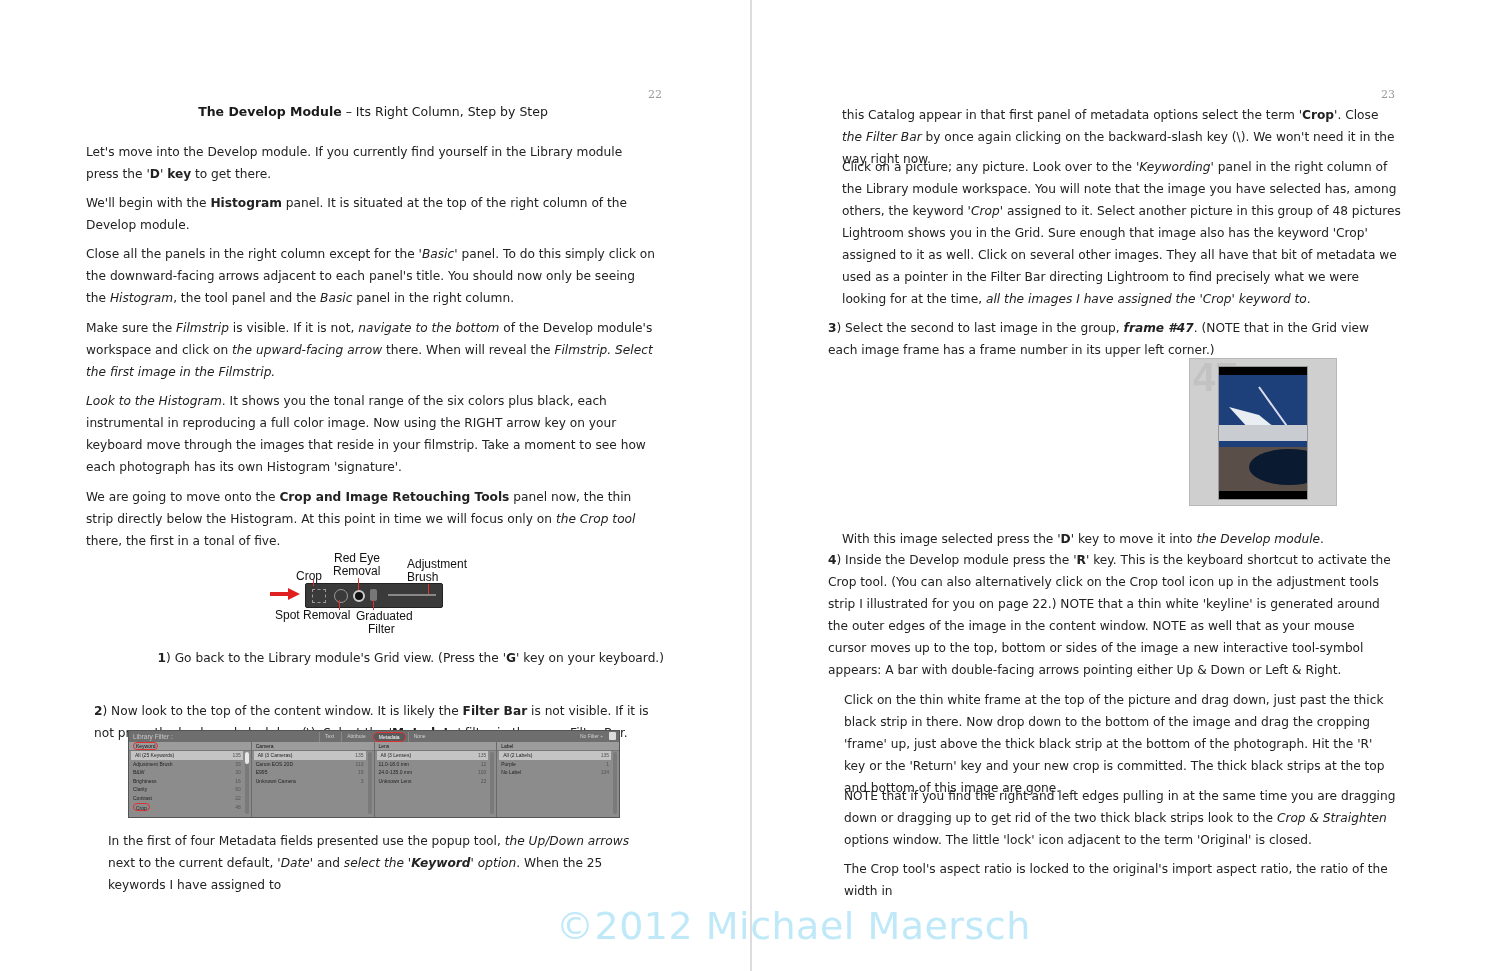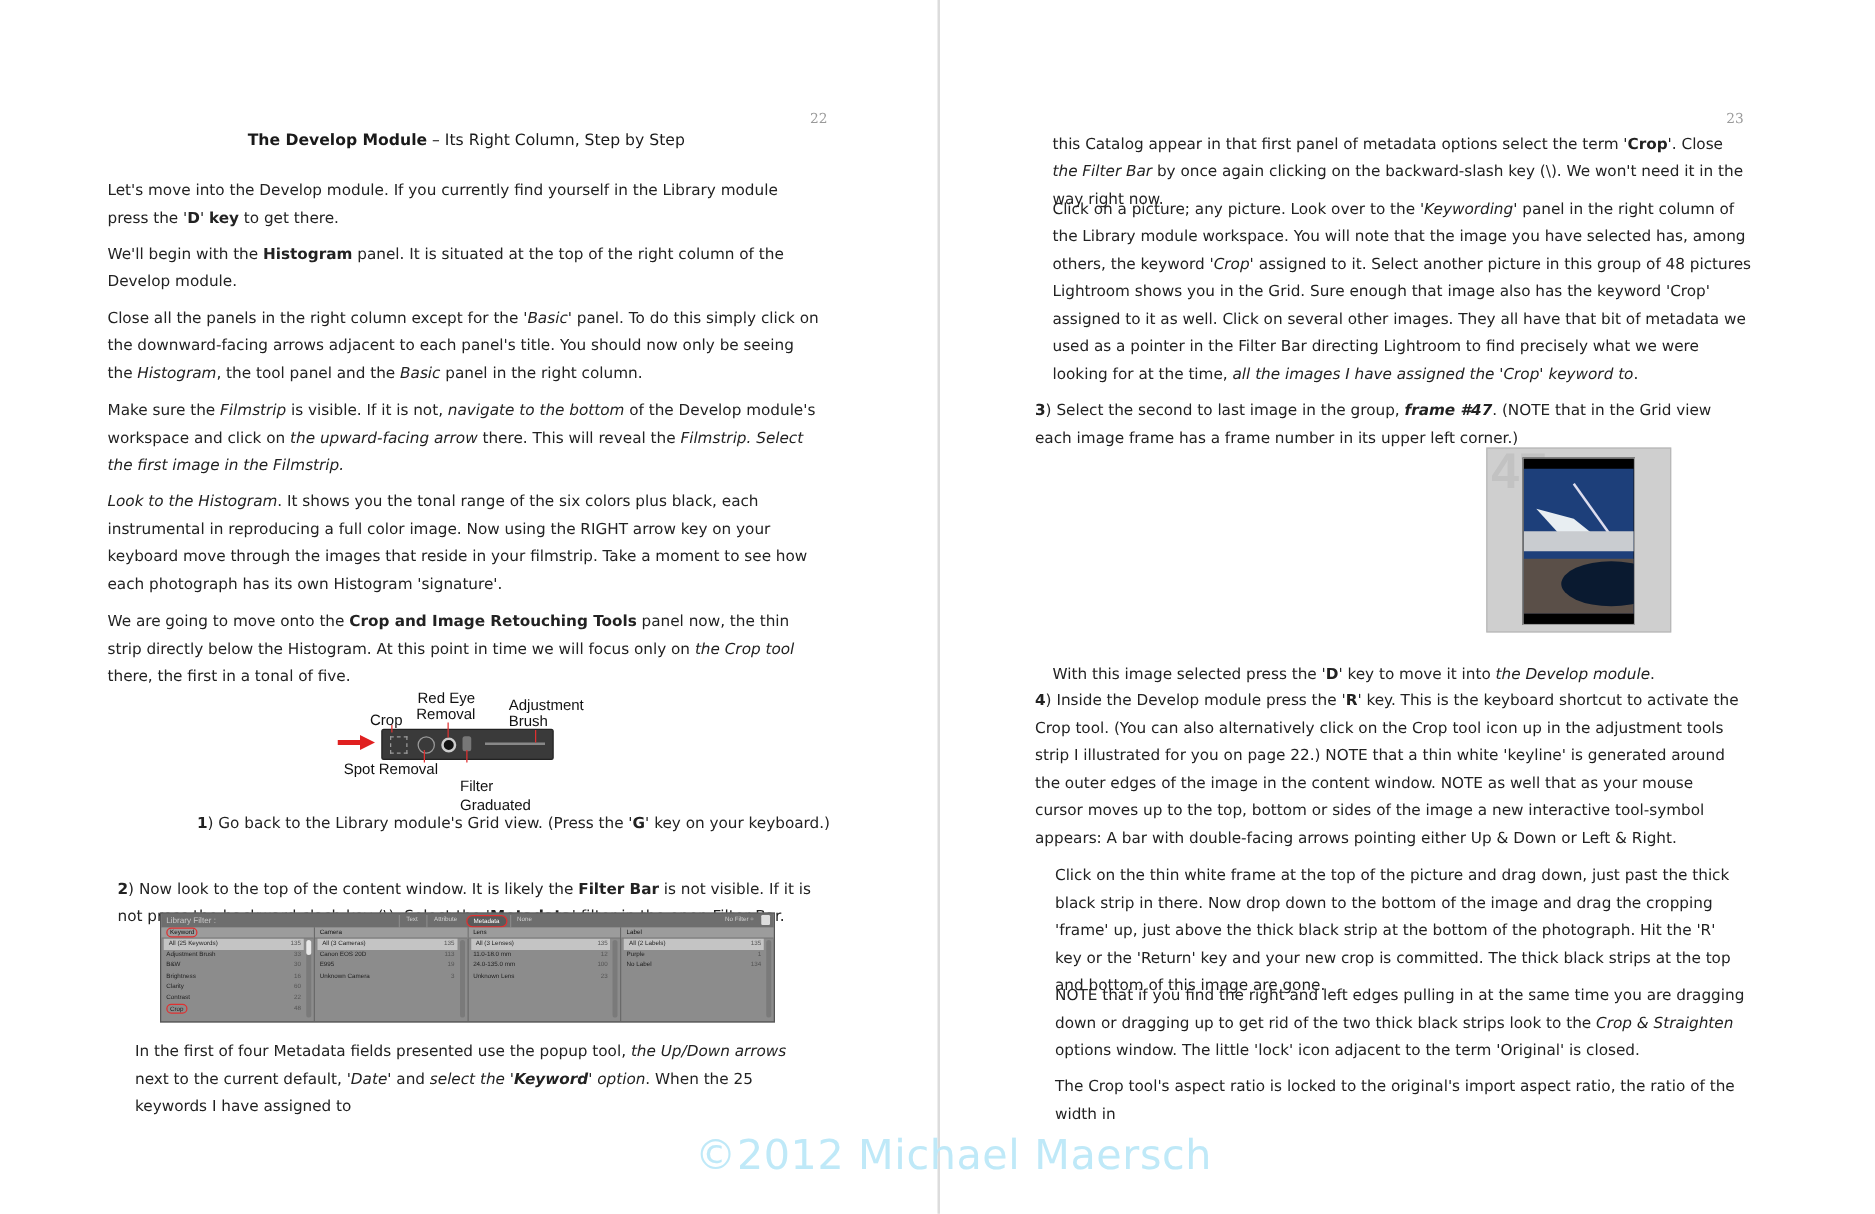--- a/index.html
+++ b/index.html
@@ -39,50 +39,50 @@
     .fb-row { height:8.6px; line-height:8.6px; display:flex; justify-content:space-between; padding:0 10px 0 4px; color:#222; }
     .fb-row.sel { background:#c4c4c4; margin:0 8px 0 2px; padding-right:2px; }
     .fb-row .c { color:#555; }
     .fb-row.circled .n { border:1px solid #e03030; border-radius:6px; padding:0 2px; }
     .fb-scroll { position:absolute; right:2px; top:10px; width:4px; height:62px; background:#7a7a7a; border-radius:2px; }
     .fb-scroll .thumb { width:4px; height:12px; background:#e8e8e8; border-radius:2px; }
     
     .thumb-frame { position:absolute; left:1189px; top:358px; width:146px; height:146px; background:#cfcfcf; border:1px solid #b8b8b8; }
     .thumb-num { position:absolute; left:3px; top:-4px; font-family:"Liberation Sans", sans-serif; font-weight:bold; font-size:40px; color:#c2c2c2; }
     .thumb-photo { position:absolute; left:28px; top:7px; width:88px; height:132px; background:#000; border:1px solid #999; }
-    .watermark { position:absolute; left:556px; top:904px; font-family:"DejaVu Sans", sans-serif; font-size:33px; color:#bfe9f8; letter-spacing:0.5px; white-space:nowrap; }
+    .watermark { position:absolute; left:556px; top:904px; font-family:"DejaVu Sans", sans-serif; font-size:38px; color:#bfe9f8; letter-spacing:0.5px; white-space:nowrap; }
   </style>
 </head>
 <body>
 
 <div class="page" id="page-left">
   <div class="page-num" style="left:648px;">22</div>
 
   <div class="title"><b>The Develop Module</b><span> – Its Right Column, Step by Step</span></div>
 
   <p class="para body-text" style="left:86px; top:141px; width:570px;"><span>Let's move into the Develop module. If you currently find yourself in the Library module press the '</span><b>D</b><span>' </span><b>key</b><span> to get there.</span></p>
 
   <p class="para body-text" style="left:86px; top:192px; width:570px;"><span>We'll begin with the </span><b>Histogram</b><span> panel. It is situated at the top of the right column of the Develop module.</span></p>
 
   <p class="para body-text" style="left:86px; top:243px; width:572px;"><span>Close all the panels in the right column except for the '</span><i>Basic</i><span>' panel. To do this simply click on the downward-facing arrows adjacent to each panel's title. You should now only be seeing the </span><i>Histogram</i><span>, the tool panel and the </span><i>Basic</i><span> panel in the right column.</span></p>
 
-  <p class="para body-text" style="left:86px; top:317px; width:572px;"><span>Make sure the </span><i>Filmstrip</i><span> is visible. If it is not, </span><i>navigate to the bottom</i><span> of the Develop module's workspace and click on </span><i>the upward-facing arrow</i><span> there. This will reveal the </span><i>Filmstrip. Select the first image in the Filmstrip.</i></p>
+  <p class="para body-text" style="left:86px; top:317px; width:572px;"><span>Make sure the </span><i>Filmstrip</i><span> is visible. If it is not, </span><i>navigate to the bottom</i><span> of the Develop module's workspace and click on </span><i>the upward-facing arrow</i><span> there. When will reveal the </span><i>Filmstrip. Select the first image in the Filmstrip.</i></p>
 
   <p class="para body-text" style="left:86px; top:390px; width:572px;"><i>Look to the Histogram</i><span>. It shows you the tonal range of the six colors plus black, each instrumental in reproducing a full color image. Now using the RIGHT arrow key on your keyboard move through the images that reside in your filmstrip. Take a moment to see how each photograph has its own Histogram 'signature'.</span></p>
 
   <p class="para body-text" style="left:86px; top:486px; width:574px;"><span>We are going to move onto the </span><b>Crop and Image Retouching Tools</b><span> panel now, the thin strip directly below the Histogram. At this point in time we will focus only on </span><i>the Crop tool</i><span> there, the first in a tonal of five.</span></p>
 
   <div class="toolfig">
     <div class="lbl" style="left:26px; top:20px;">Crop</div>
     <div class="lbl" style="left:64px; top:2px;">Red Eye</div>
     <div class="lbl" style="left:63px; top:15px;">Removal</div>
     <div class="lbl" style="left:137px; top:8px;">Adjustment</div>
     <div class="lbl" style="left:137px; top:21px;">Brush</div>
     <div class="lbl" style="left:5px; top:59px;">Spot Removal</div>
-    <div class="lbl" style="left:98px; top:60px;margin-top:28px;">Graduated</div>
+    <div class="lbl" style="left:86px; top:60px;">Graduated</div>
     <div class="lbl" style="left:98px; top:73px;">Filter</div>
     <svg class="red-arrow" viewBox="0 0 30 12">
         <polygon points="0,4 18,4 18,0 30,6 18,12 18,8 0,8" fill="#e02020"></polygon>
       </svg>
     <div class="strip">
       <div class="ic" style="left:6px; border:1px dashed #9a9a9a;"></div>
       <div class="ic" style="left:28px; border:1px solid #9a9a9a; border-radius:50%;"></div>
       <div class="ic" style="left:47px; background:#111; border:2px solid #ccc; border-radius:50%; width:8px; height:8px; top:6px;"></div>
       <div class="ic" style="left:64px; width:7px; background:#777; border-radius:2px;"></div>
       <div class="ic" style="left:82px; width:48px; height:2px; top:10px; background:#888;"></div>

